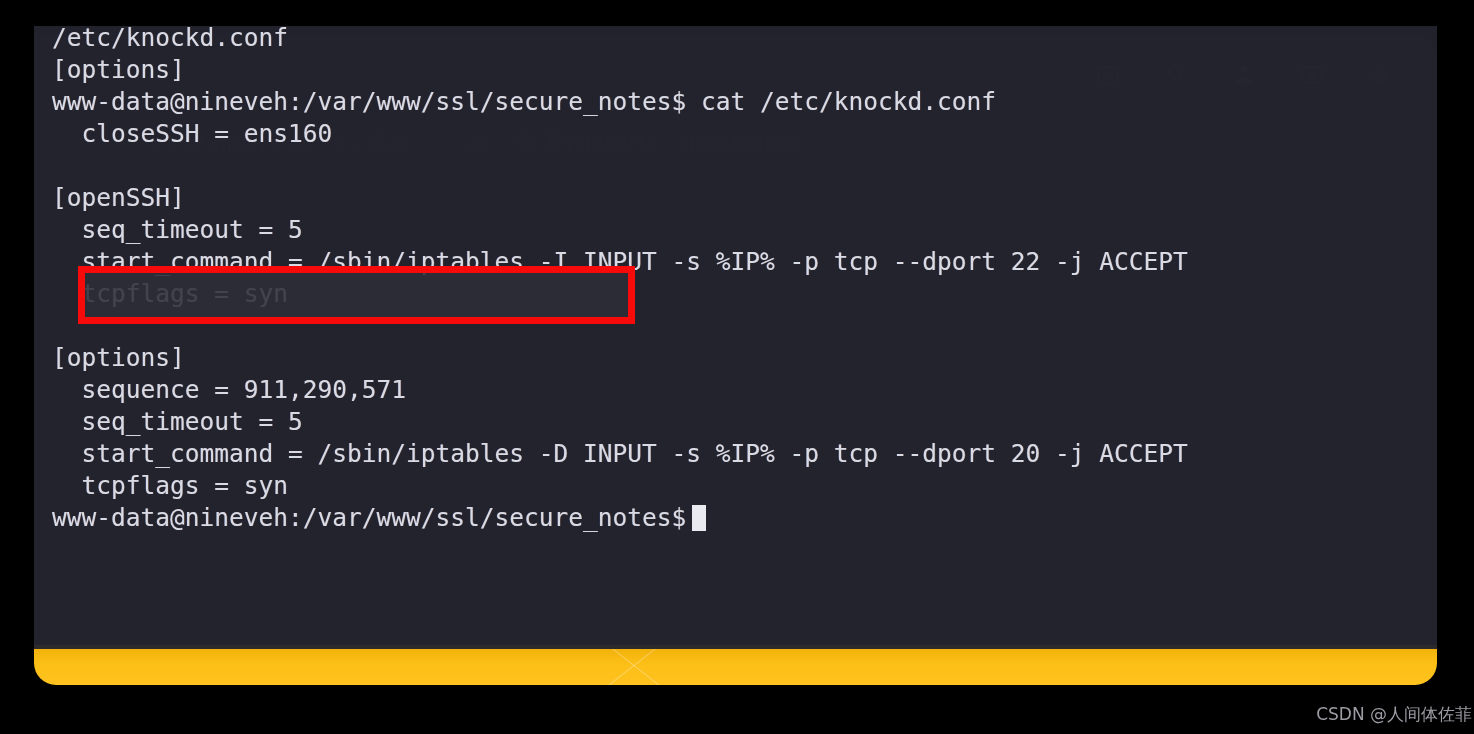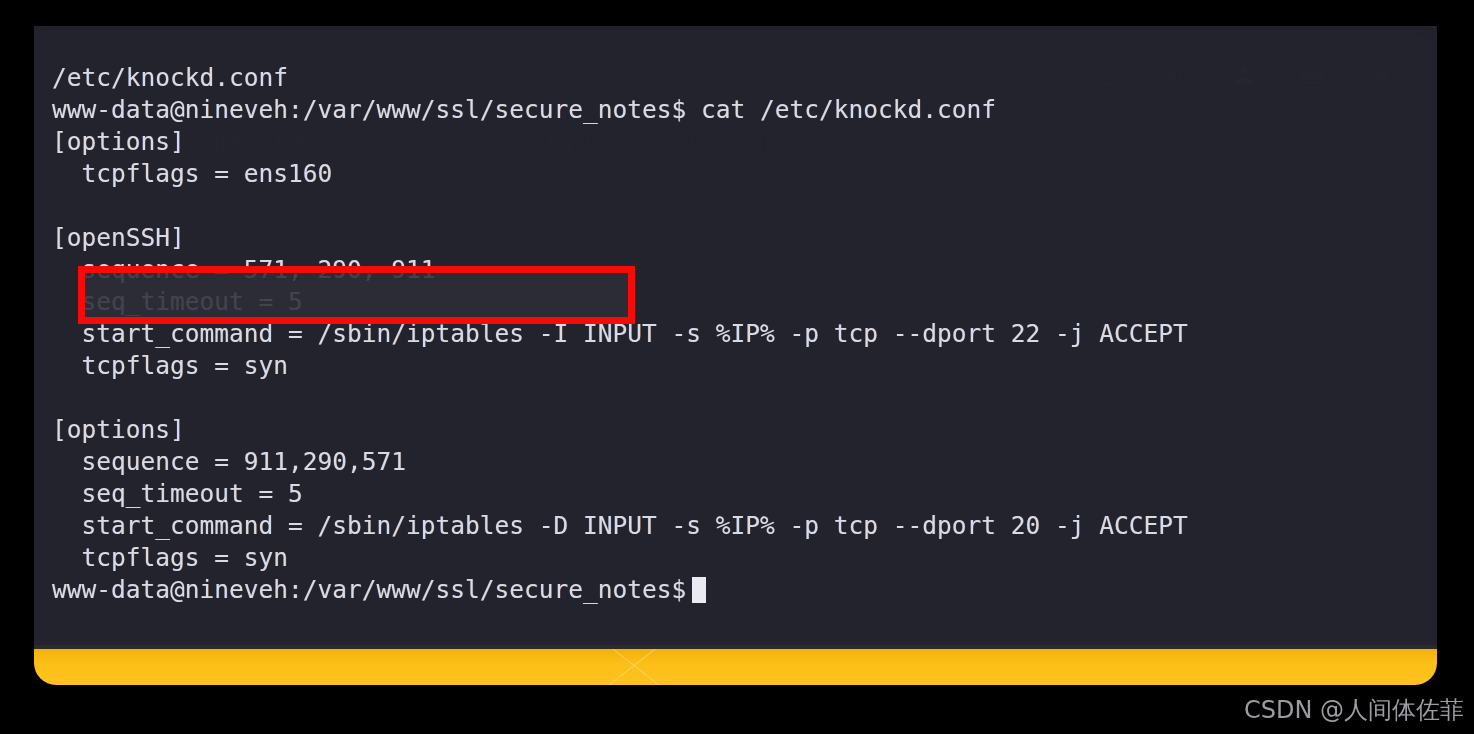--- a/index.html
+++ b/index.html
@@ -144,21 +144,20 @@
     color: #d8dbe4;
     font-family: "DejaVu Sans Mono", monospace;
     font-size: 24.5px;
     line-height: 32px;
   }
   #terminal-lines {
     position: absolute;
     left: 18px;
     top: -4px;
     width: 1380px;
-    margin-top: 40px;
   }
   .tline {
     white-space: pre;
     height: 32px;
     color: #d8dbe4;
     text-shadow: 0.6px 0 0 rgba(255,150,80,0.30), -0.6px 0 0 rgba(90,140,255,0.30);
   }
   .tline.blank { color: transparent; }
 
   
@@ -180,24 +179,24 @@
     height: 58px;
     border: 7px solid #f60a0a;
     box-sizing: border-box;
     background: rgba(45,45,57,0.88);
     pointer-events: none;
   }
 
   
   #watermark {
     position: absolute;
-    right: 10px;
+    right: 2px;
     bottom: 8px;
     color: #9c9ca4;
-    font-size: 24px;
+    font-size: 17px;
     font-family: "DejaVu Sans", sans-serif;
     white-space: nowrap;
   }
 </style>
 </head>
 <body>
 
 <div id="canvas">
 
   <div id="browser-window">
@@ -280,26 +279,25 @@
   </div>
 
   <div id="yellow-bar">
     <span class="x-line l1"></span>
     <span class="x-line l2"></span>
   </div>
 
   <div id="terminal">
     <div id="terminal-lines">
       <div class="tline">/etc/knockd.conf</div>
+      <div class="tline">[options]</div>
       <div class="tline">www-data@nineveh:/var/www/ssl/secure_notes$ cat /etc/knockd.conf</div>
-      <div class="tline">[options]</div>
-      <div class="tline">  tcpflags = ens160</div>
+      <div class="tline">  closeSSH = ens160</div>
       <div class="tline blank"></div>
       <div class="tline">[openSSH]</div>
-      <div class="tline">  sequence = 571, 290, 911</div>
       <div class="tline">  seq_timeout = 5</div>
       <div class="tline">  start_command = /sbin/iptables -I INPUT -s %IP% -p tcp --dport 22 -j ACCEPT</div>
       <div class="tline">  tcpflags = syn</div>
       <div class="tline blank"></div>
       <div class="tline">[options]</div>
       <div class="tline">  sequence = 911,290,571</div>
       <div class="tline">  seq_timeout = 5</div>
       <div class="tline">  start_command = /sbin/iptables -D INPUT -s %IP% -p tcp --dport 20 -j ACCEPT</div>
       <div class="tline">  tcpflags = syn</div>
       <div class="tline"><span>www-data@nineveh:/var/www/ssl/secure_notes$</span><span class="cursor-block"></span></div>

